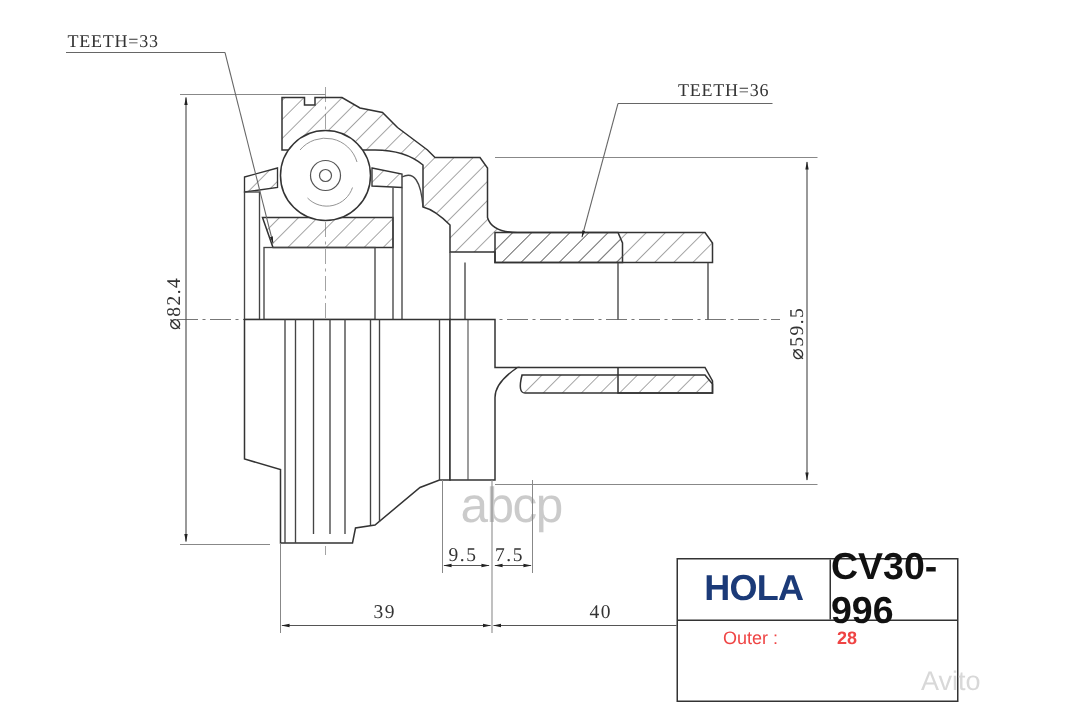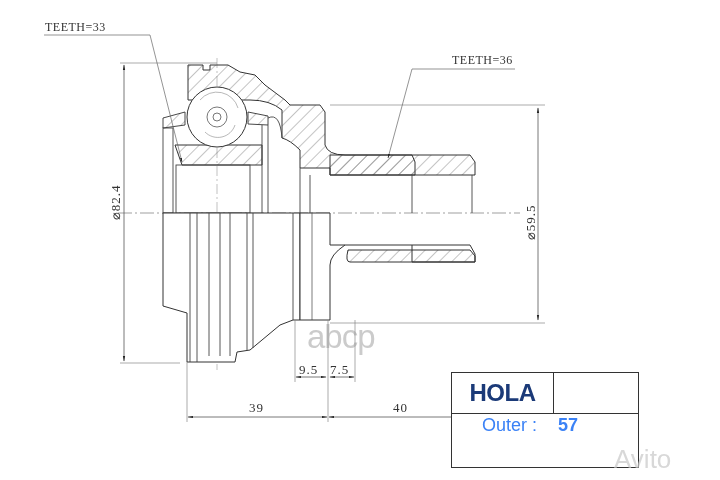--- a/index.html
+++ b/index.html
@@ -7,25 +7,25 @@
   #drawing{position:absolute;left:0;top:0;width:720px;height:480px;}
   .dimtxt{font-family:"Liberation Serif",serif;font-size:13px;fill:#333;letter-spacing:1px;}
   .lbltxt{font-family:"Liberation Serif",serif;font-size:12px;fill:#333;letter-spacing:0.5px;}
   .info-table{position:absolute;left:451px;top:372px;width:188px;height:96px;border:1.5px solid #333;box-sizing:border-box;background:#fff;}
   .info-top{display:flex;height:40px;border-bottom:1.5px solid #333;}
   .brand-cell{width:101px;border-right:1.5px solid #333;display:flex;align-items:center;justify-content:center;}
   .brand{font-family:"Liberation Sans",sans-serif;font-weight:bold;font-size:24px;color:#1b3a78;letter-spacing:-0.5px;}
   .part-cell{flex:1;display:flex;align-items:center;justify-content:center;}
   .part{font-family:"Liberation Sans",sans-serif;font-weight:bold;font-size:25px;color:#111;}
   .info-rows{padding:4px 0 0 30px;}
-  .row{display:flex;font-family:"Liberation Sans",sans-serif;font-size:18px;color:#3b82f6;line-height:15px;}
+  .row{display:flex;font-family:"Liberation Sans",sans-serif;font-size:12px;color:#ef4444;line-height:15px;}
   .row .k{width:76px;}
   .row .v{font-weight:bold;}
   .wm-abcp{position:absolute;left:307px;top:318px;font-family:"Liberation Sans",sans-serif;font-weight:normal;font-size:33px;color:rgba(140,140,140,0.45);letter-spacing:-1px;}
-  .wm-avito{position:absolute;left:614px;top:444px;font-family:"Liberation Sans",sans-serif;font-size:26px;color:rgba(200,200,200,0.7);}
+  .wm-avito{position:absolute;left:614px;top:444px;font-family:"Liberation Sans",sans-serif;font-size:18px;color:rgba(200,200,200,0.7);}
 </style>
 </head>
 <body>
 
 <svg id="drawing" viewBox="0 0 720 480" xmlns="http://www.w3.org/2000/svg">
   <defs>
     <pattern id="hatch" patternUnits="userSpaceOnUse" width="9" height="9" patternTransform="rotate(45)">
       <line x1="0" y1="0" x2="0" y2="9" stroke="#555" stroke-width="0.7"></line>
     </pattern>
     <marker id="arr" viewBox="0 0 10 10" refX="9" refY="5" markerWidth="7" markerHeight="7" orient="auto-start-reverse">
@@ -106,22 +106,25 @@
   <text class="dimtxt" x="393" y="412">40</text>
 </svg>
 
 <div class="wm-abcp">abcp</div>
 
 <div class="info-table">
   <div class="info-top">
     <div class="brand-cell">
       <span class="brand">HOLA</span>
     </div>
+    <div class="part-cell">
+      <span class="part">CV30-996</span>
+    </div>
   </div>
   <div class="info-rows">
     <div class="row">
       <span class="k">Outer :</span>
-      <span class="v">57</span>
+      <span class="v">28</span>
     </div>
   </div>
 </div>
 
 <div class="wm-avito">Avito</div>
 
 </body></html>

